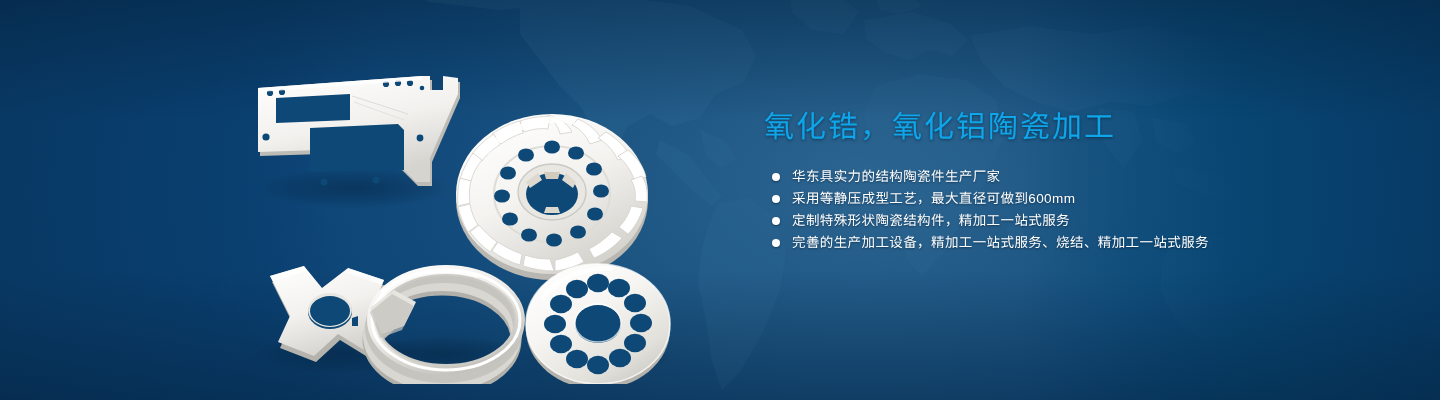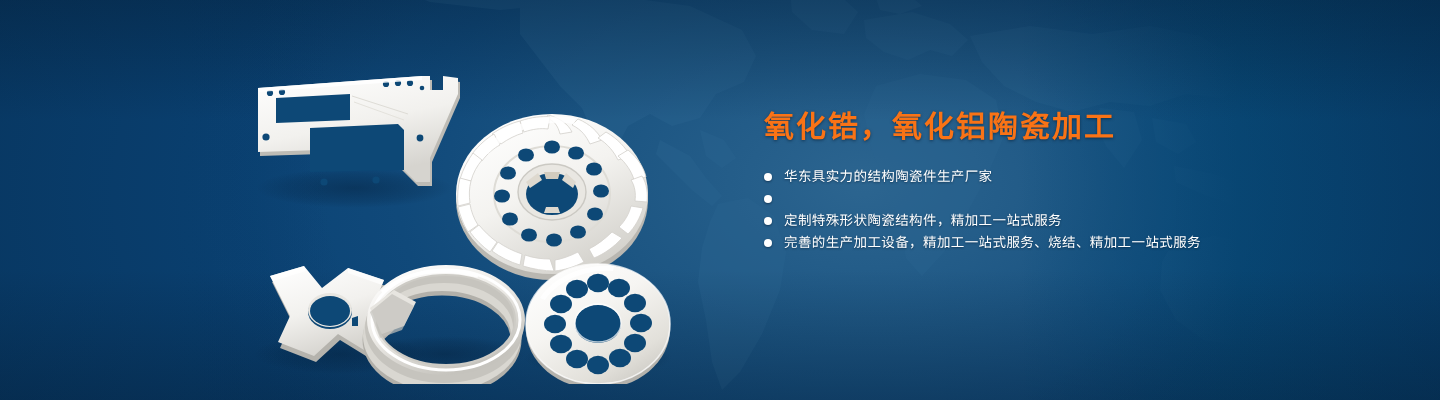--- a/index.html
+++ b/index.html
@@ -51,30 +51,30 @@
 
   
   .products{position:absolute;left:232px;top:36px;width:460px;height:348px;}
   .products svg{display:block;}
 
   
   .textblock{
     position:absolute;left:764px;top:106px;width:560px;
   }
   .headline{
-    color:#f97316;
+    color:#0ea5e9;
     font-size:30px;
     line-height:42px;
     letter-spacing:2px;
-    font-weight:700;
+    font-weight:400;
     margin:0 0 18px 0;
     text-shadow:0 1px 3px rgba(2,22,42,.55);
     white-space:nowrap;
   }
-  .bullets{list-style:none;margin:0;padding:0;}
+  .bullets{list-style:none;margin:8px;padding:0;}
   .bullet{
     display:flex;align-items:center;
     height:22px;
     margin-bottom:0px;
   }
   .bullet .dot{
     width:8px;height:8px;border-radius:50%;
     background:#ffffff;
     flex:0 0 8px;
     margin-right:12px;
@@ -338,20 +338,21 @@
 
     <h1 class="headline">氧化锆，氧化铝陶瓷加工</h1>
 
     <ul class="bullets">
       <li class="bullet">
         <span class="dot"></span>
         <span class="txt">华东具实力的结构陶瓷件生产厂家</span>
       </li>
       <li class="bullet">
         <span class="dot"></span>
+        <span class="txt">采用等静压成型工艺，最大直径可做到600mm</span>
       </li>
       <li class="bullet">
         <span class="dot"></span>
         <span class="txt">定制特殊形状陶瓷结构件，精加工一站式服务</span>
       </li>
       <li class="bullet">
         <span class="dot"></span>
         <span class="txt">完善的生产加工设备，精加工一站式服务、烧结、精加工一站式服务</span>
       </li>
     </ul>

